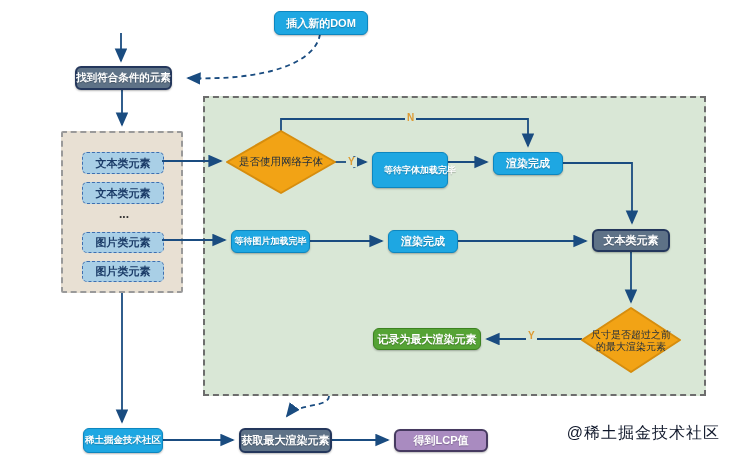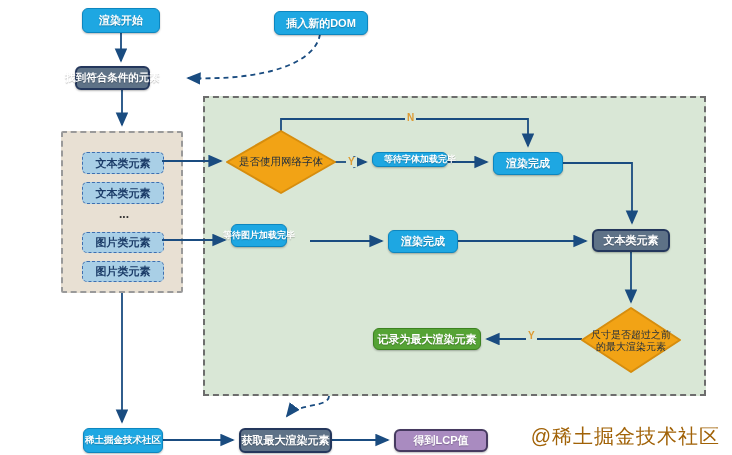--- a/index.html
+++ b/index.html
@@ -41,31 +41,31 @@
     position:absolute;display:flex;align-items:center;justify-content:center;
     box-sizing:border-box;font-size:11px;font-weight:bold;white-space:nowrap;
   }
   .fs9{font-size:9px;}
   .fs95{font-size:9.5px;}
   .fs10{font-size:10.5px;}
 
   
   .n-render-start{left:82px;top:8px;width:78px;height:25px;}
   .n-insert-dom{left:274px;top:11px;width:94px;height:24px;}
-  .n-find{left:75px;top:66px;width:75px;height:24px;}
+  .n-find{left:75px;top:66px;width:97px;height:24px;}
   .ib-1{left:19px;top:19px;width:82px;height:22px;}
   .ib-2{left:19px;top:49px;width:82px;height:22px;}
   .ib-ellipsis{position:absolute;left:0;top:74px;width:122px;text-align:center;
     color:#333333;font-weight:bold;font-size:12px;}
   .ib-3{left:19px;top:99px;width:82px;height:21px;}
   .ib-4{left:19px;top:128px;width:82px;height:21px;}
-  .n-wait-font{left:372px;top:152px;width:76px;height:15px;padding-left:20px;}
+  .n-wait-font{left:372px;top:152px;width:76px;height:36px;padding-left:20px;}
   .n-done1{left:493px;top:152px;width:70px;height:23px;}
   .n-calc{left:592px;top:229px;width:78px;height:23px;}
-  .n-wait-img{left:231px;top:224px;width:56px;height:23px;}
+  .n-wait-img{left:231px;top:230px;width:79px;height:23px;}
   .n-done2{left:388px;top:230px;width:70px;height:23px;}
   .n-record{left:373px;top:328px;width:108px;height:22px;text-align:center;}
   .n-first{left:83px;top:428px;width:80px;height:25px;}
   .n-getmax{left:239px;top:428px;width:93px;height:25px;}
   .n-lcp{left:394px;top:429px;width:94px;height:23px;}
 
   
   .d-label{
     position:absolute;display:flex;flex-direction:column;align-items:center;justify-content:center;
     color:#222f3e;font-weight:normal;text-align:center;line-height:1.25;
@@ -77,21 +77,21 @@
   .branch-label{
     position:absolute;color:#dd9a33;font-weight:bold;font-size:10px;
     background:#d9e7d6;padding:0 2px;line-height:10px;
   }
   .lbl-n{left:405px;top:113px;}
   .lbl-y1{left:346px;top:157px;}
   .lbl-y2{left:526px;top:331px;}
 
   .watermark{
     position:absolute;right:12px;top:423px;
-    color:#a16207;font-size:20px;letter-spacing:1px;
+    color:#0f172a;font-size:16px;letter-spacing:1px;
   }
 
   svg .wire{stroke:#1a4c80;stroke-width:1.8;fill:none;}
   svg .dash{stroke-dasharray:5,4;}
 </style>
 </head>
 <body>
 
 <div class="canvas">
 
@@ -129,21 +129,20 @@
     <path class="wire" d="M122,293 V422" marker-end="url(#arr)"></path>
     <path class="wire" d="M163,440 H233" marker-end="url(#arr)"></path>
     <path class="wire" d="M332,440 H388" marker-end="url(#arr)"></path>
     <path class="wire dash" d="M329,396 C329,408 297,403 287,416" marker-end="url(#arr)"></path>
 
     <polygon points="227,162 281,131 335,162 281,193" fill="#f2a315" stroke="#d68d0e" stroke-width="2" stroke-linejoin="round"></polygon>
     <polygon points="582,340 631,308 680,340 631,372" fill="#f2a315" stroke="#d68d0e" stroke-width="2" stroke-linejoin="round"></polygon>
   </svg>
 
   <div class="node-layer">
-    <div class="node blue n-render-start">渲染开始</div>
     <div class="node blue n-insert-dom">插入新的DOM</div>
     <div class="node slate fs10 n-find">找到符合条件的元素</div>
 
     <div class="d-label d1-label">是否使用网络字体</div>
     <div class="node blue fs9 n-wait-font">等待字体加载完毕</div>
     <div class="node blue n-done1">渲染完成</div>
     <div class="node blue fs9 n-wait-img">等待图片加载完毕</div>
     <div class="node blue n-done2">渲染完成</div>
     <div class="node slate n-calc">文本类元素</div>
 

